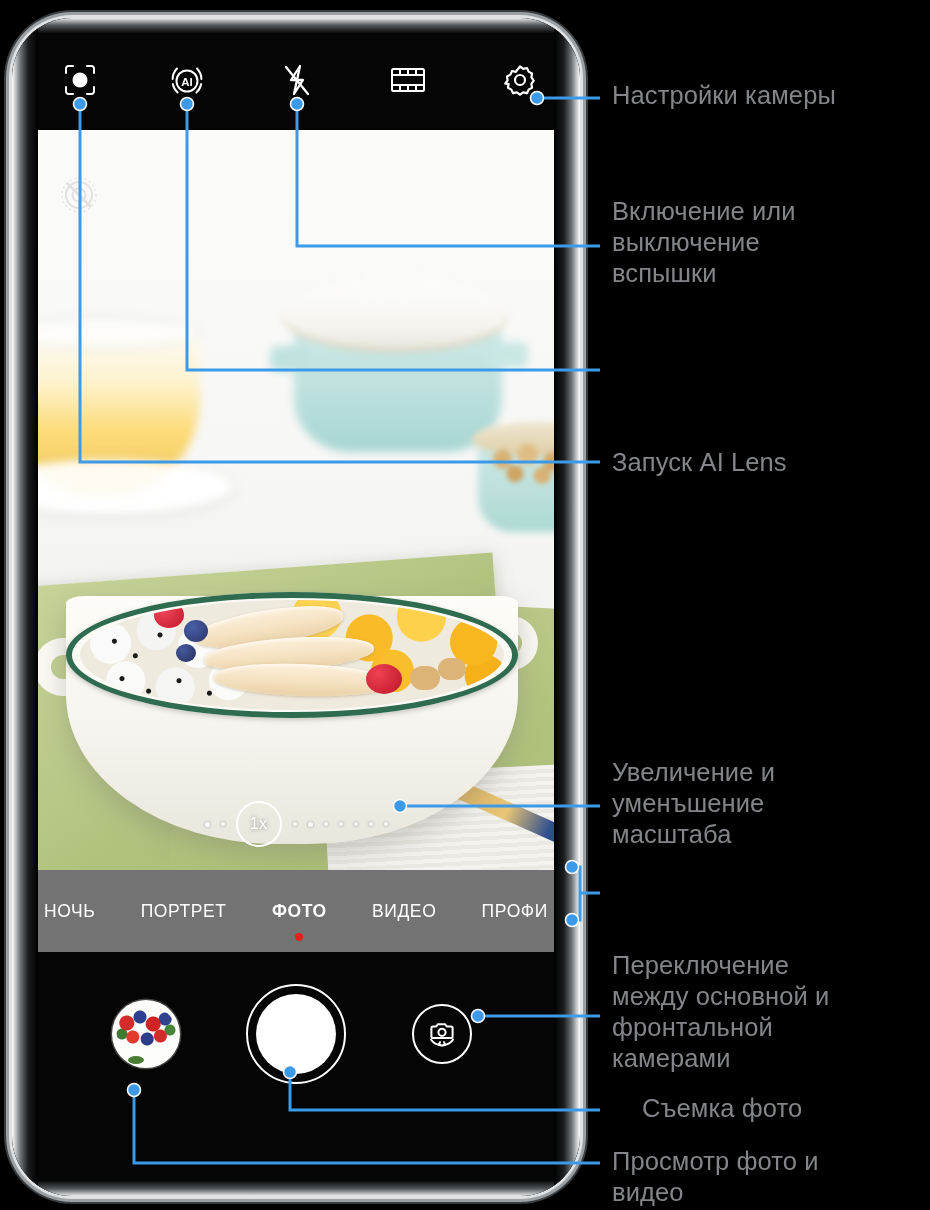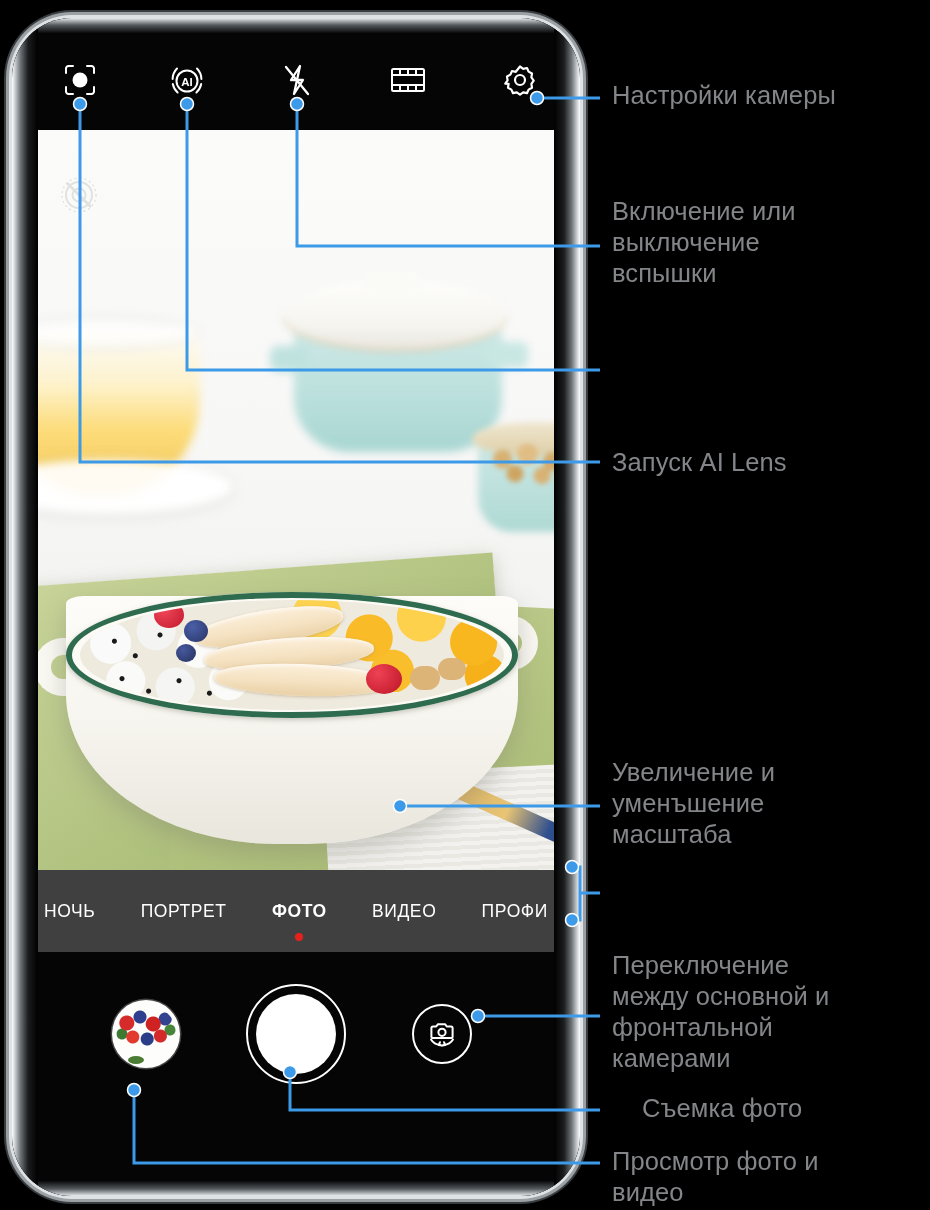--- a/index.html
+++ b/index.html
@@ -250,21 +250,21 @@
     border:2.5px solid #fff; color:#fff;
     display:flex; align-items:center; justify-content:center;
     font-size:16px; font-weight:400; letter-spacing:.3px;
     text-shadow:0 0 4px rgba(0,0,0,.45);
   }
 
   
   #modebar {
     position:absolute; left:14px; right:14px; top:852px; height:82px;
     display:flex; align-items:center; justify-content:space-between;
-    padding:0 16px; background:#404040; z-index:20;
+    padding:0 16px; background:#737373; z-index:20;
   }
   .mode {
     color:#fff; font-size:17.5px; letter-spacing:.6px;
     position:relative; padding:6px 2px;
   }
   .mode.active { font-weight:bold; }
   .mode-dot {
     position:absolute; left:50%; bottom:-13px; transform:translateX(-50%);
     width:8px; height:8px; border-radius:50%; background:#e8201c;
   }
@@ -364,20 +364,32 @@
 
       <div id="ai-watermark">
         <svg viewBox="0 0 38 38" width="38" height="38">
           <circle cx="19" cy="19" r="13" fill="none" stroke="#8d8d8d" stroke-width="2"></circle>
           <circle cx="19" cy="19" r="6.5" fill="none" stroke="#8d8d8d" stroke-width="2"></circle>
           <circle cx="19" cy="19" r="17" fill="none" stroke="#8d8d8d" stroke-width="1.4" stroke-dasharray="2 3"></circle>
           <line x1="7" y1="7" x2="31" y2="31" stroke="#8d8d8d" stroke-width="2.6"></line>
         </svg>
       </div>
 
+      <div id="zoom-ctl">
+        <span class="zdot"></span>
+        <span class="zdot sm"></span>
+        <div id="zoom-pill">1x</div>
+        <span class="zdot sm"></span>
+        <span class="zdot"></span>
+        <span class="zdot sm"></span>
+        <span class="zdot sm"></span>
+        <span class="zdot sm"></span>
+        <span class="zdot sm"></span>
+        <span class="zdot sm"></span>
+      </div>
     </div>
 
     <div id="toolbar">
       <div class="tb-icon" style="left:68px;">
         <svg viewBox="0 0 34 34" width="34" height="34" fill="none" stroke="#fff" stroke-width="2" stroke-linecap="round">
           <path d="M3 10V5.5A2.5 2.5 0 0 1 5.5 3H10"></path>
           <path d="M24 3h4.5A2.5 2.5 0 0 1 31 5.5V10"></path>
           <path d="M31 24v4.5a2.5 2.5 0 0 1-2.5 2.5H24"></path>
           <path d="M10 31H5.5A2.5 2.5 0 0 1 3 28.5V24"></path>
           <circle cx="17" cy="17" r="7.5" fill="#fff" stroke="none"></circle>

